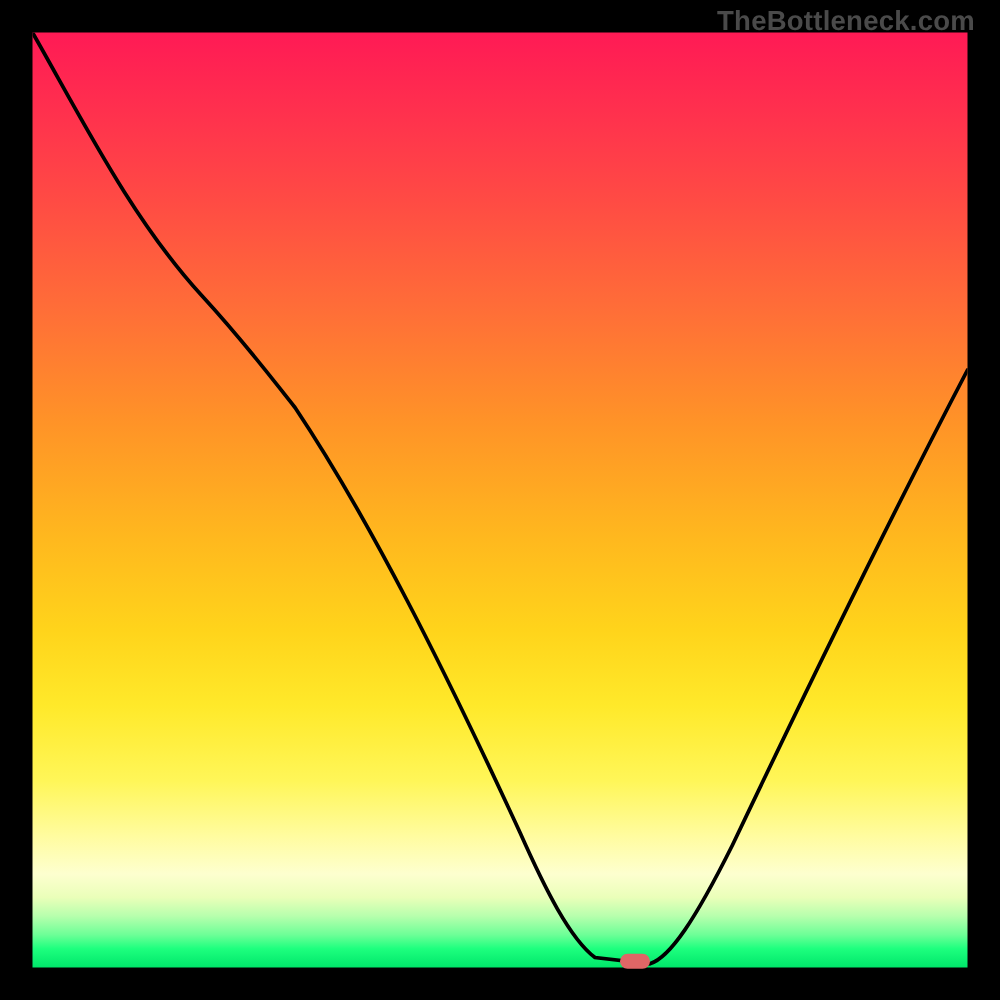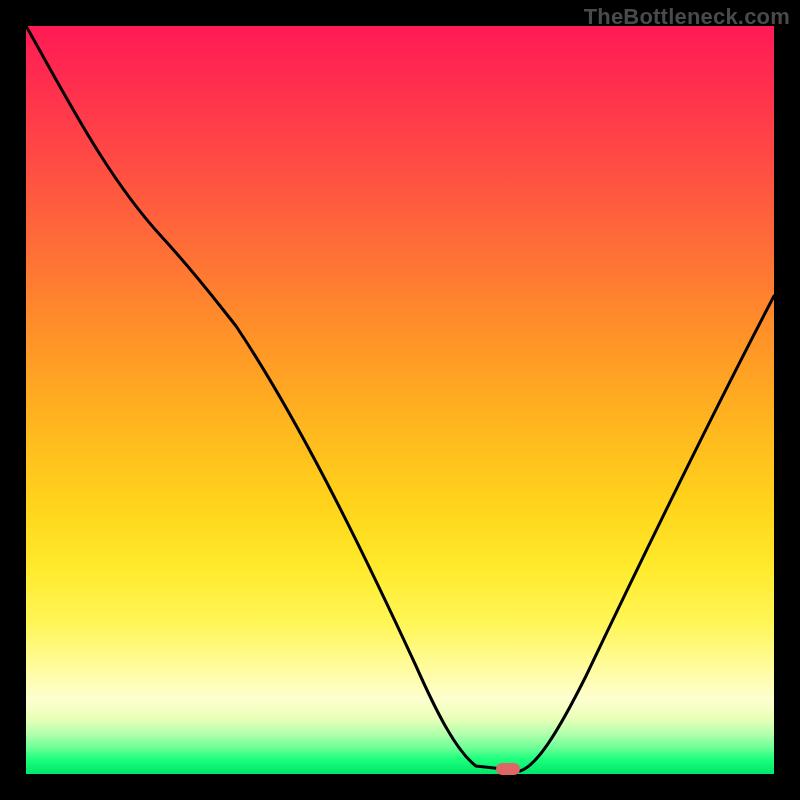--- a/index.html
+++ b/index.html
@@ -13,21 +13,21 @@
   }
   .frame {
     position: relative;
     width: 800px;
     height: 800px;
     background: #000;
   }
   .watermark {
     position: absolute;
     top: 4px;
-    right: 10px;
+    right: 20px;
     color: #4a4a4a;
     font-size: 22px;
     font-weight: 600;
     letter-spacing: 0.2px;
     z-index: 10;
   }
   .plot {
     position: absolute;
     left: 26px;
     top: 26px;

